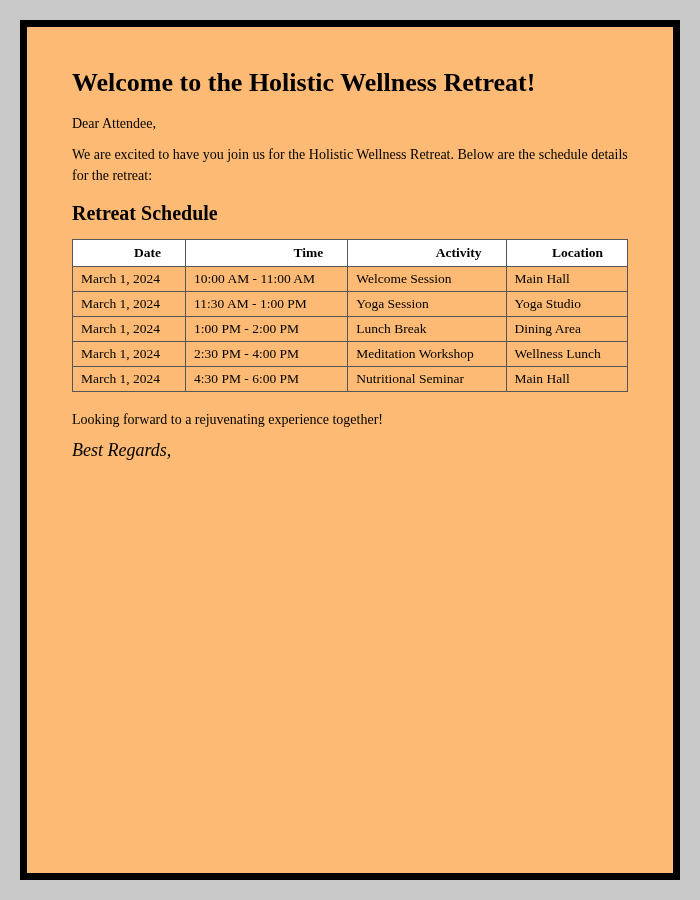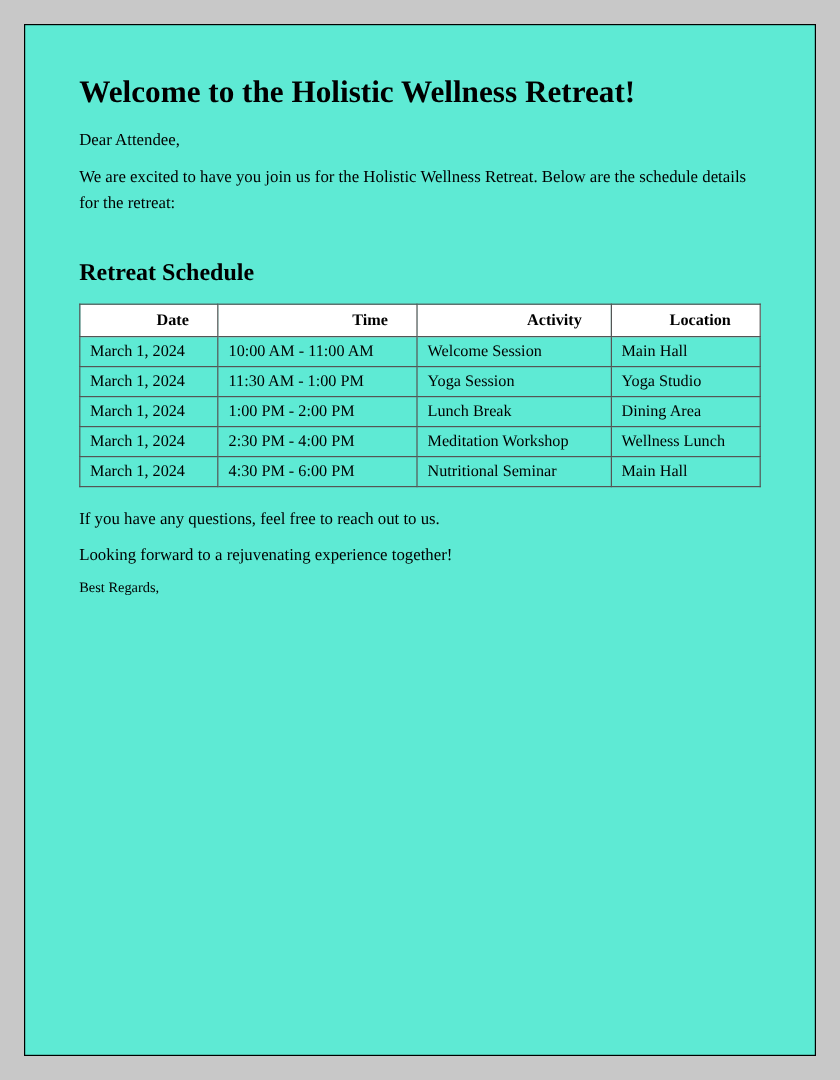--- a/index.html
+++ b/index.html
@@ -14,40 +14,40 @@
       justify-content: center;
       align-items: flex-start;
       min-height: 900px;
       padding: 20px;
       font-family: 'Times New Roman', Times, serif;
     }
 
     .page-container {
       width: 660px;
       min-height: 860px;
-      background: #5eead4;
-      border: 1px solid #000000;
+      background: #fdba74;
+      border: 7px solid #000000;
       padding: 40px 45px;
     }
 
     .main-title {
       font-size: 26px;
       font-weight: bold;
       margin-bottom: 18px;
       line-height: 1.2;
     }
 
     .greeting {
       font-size: 14px;
       margin-bottom: 12px;
     }
 
     .intro-text {
       font-size: 14px;
-      margin-bottom: 36px;
+      margin-bottom: 16px;
       line-height: 1.5;
     }
 
     .section-title {
       font-size: 20px;
       font-weight: bold;
       margin-bottom: 14px;
     }
 
     .schedule-table {
@@ -85,22 +85,23 @@
       font-size: 14px;
       margin-bottom: 14px;
     }
 
     .closing-text {
       font-size: 14px;
       margin-bottom: 8px;
     }
 
     .signature {
-      font-size: 12px;
+      font-size: 18px;
       line-height: 1.6;
+      font-style: italic;
     }
   </style>
 </head>
 <body>
 
 <div class="page-container">
 
   <h1 class="main-title">Welcome to the Holistic Wellness Retreat!</h1>
 
   <p class="greeting">Dear Attendee,</p>
@@ -146,21 +147,20 @@
         <tr>
           <td>March 1, 2024</td>
           <td>4:30 PM - 6:00 PM</td>
           <td>Nutritional Seminar</td>
           <td>Main Hall</td>
         </tr>
       </tbody>
   </table>
 
 
-  <p class="question-text">If you have any questions, feel free to reach out to us.</p>
 
   <p class="closing-text">Looking forward to a rejuvenating experience together!</p>
 
   <div class="signature">
     <p>Best Regards,</p>
   </div>
 
 </div>
 
 </body></html>

